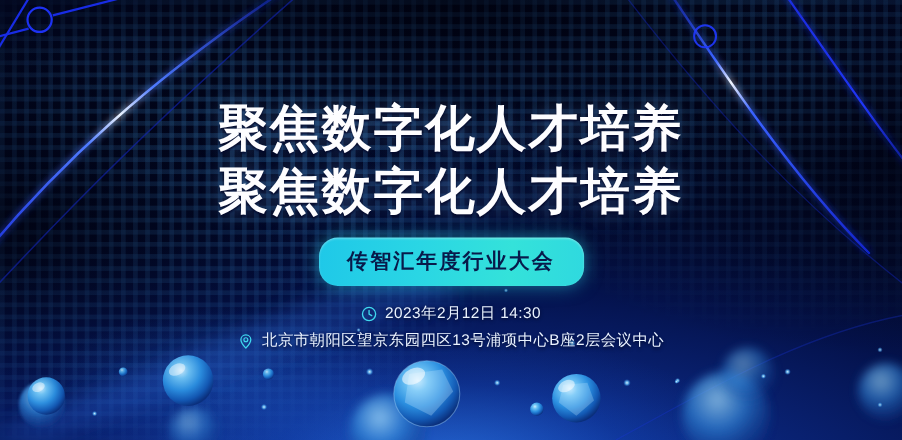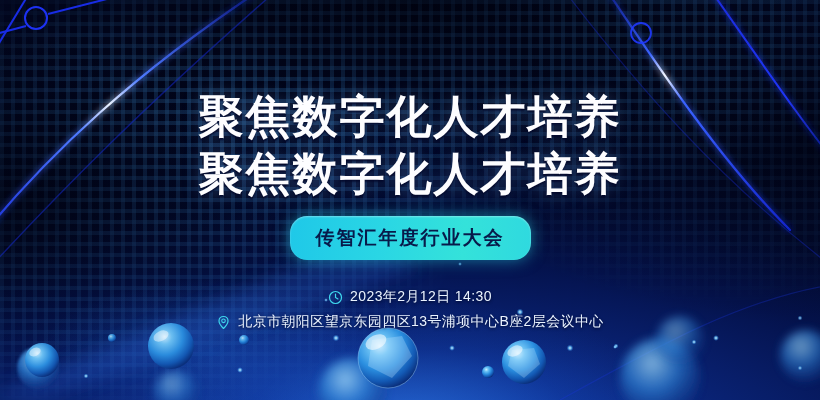--- a/index.html
+++ b/index.html
@@ -118,21 +118,21 @@
       0 0 16px rgba(40,210,230,0.55),
       inset 0 1px 2px rgba(255,255,255,0.35);
     color: #081a4a;
     font-size: 19px;
     font-weight: bold;
     letter-spacing: 2px;
     white-space: nowrap;
   }
 
   .meta {
-    margin-top: 28px;
+    margin-top: 16px;
     display: flex;
     flex-direction: column;
     align-items: center;
     gap: 7px;
   }
   .meta-row {
     display: flex;
     align-items: center;
     gap: 7px;
     color: #eaf3ff;

